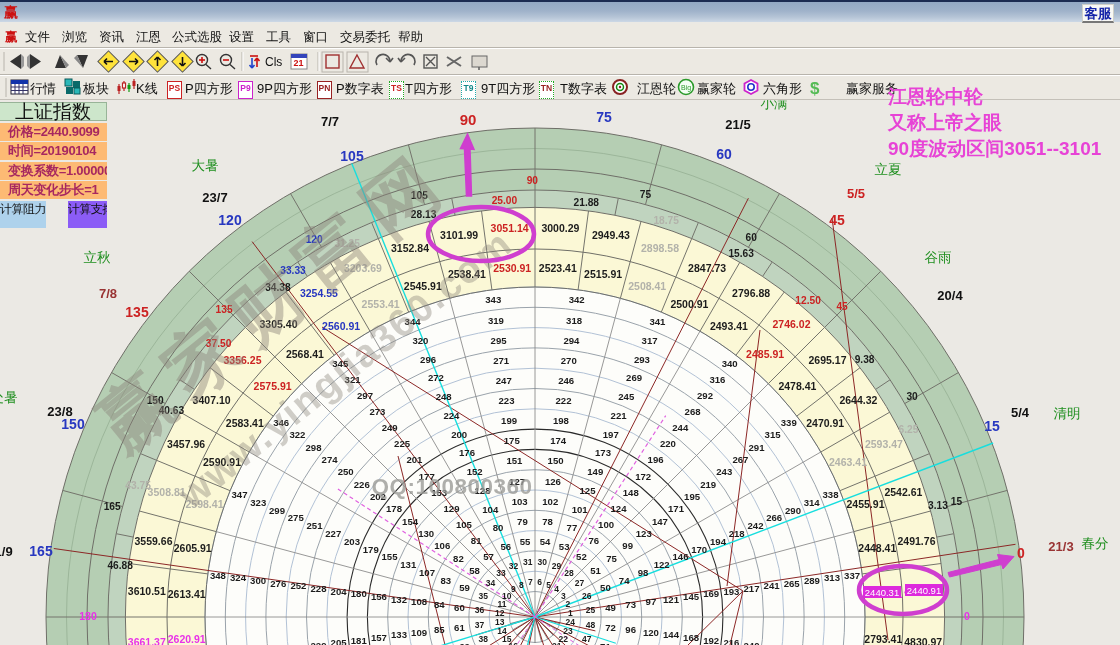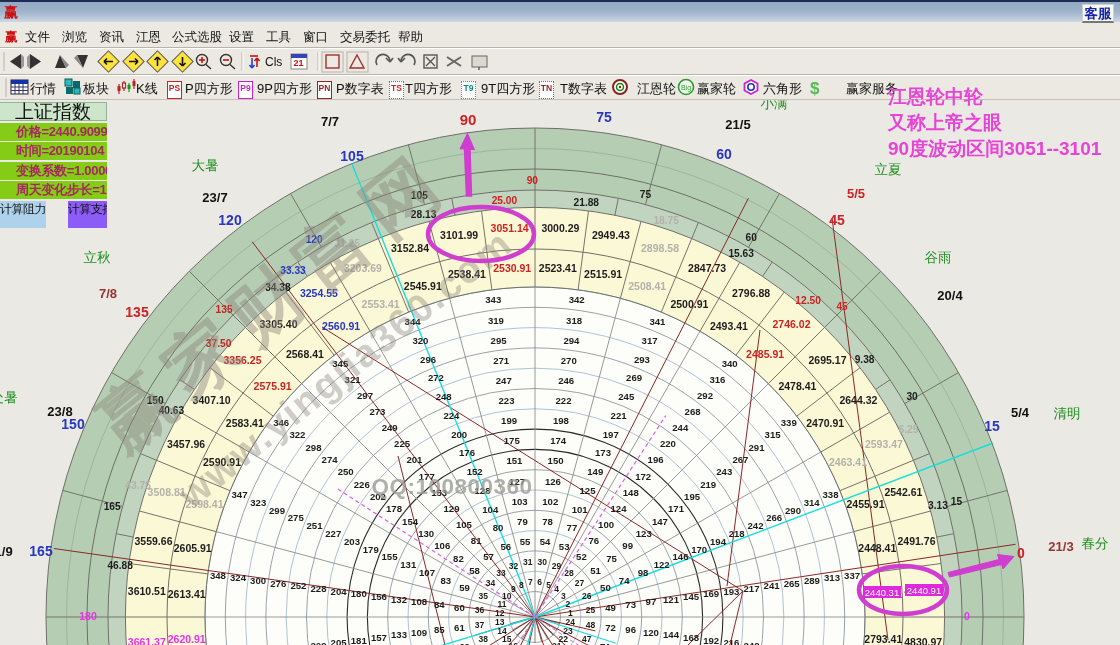--- a/index.html
+++ b/index.html
@@ -16,22 +16,22 @@
 .tb1 { position:absolute; left:0; top:48px; width:1120px; height:26px; background:#ece9e2;
   border-top:1px solid #fff; box-shadow:0 -1px 0 #b8b4ac;text-decoration:underline; }
 .tb2 { position:absolute; left:0; top:75px; width:1120px; height:25px; background:#ece9e2;
   border-top:1px solid #fff; box-shadow:0 -1px 0 #b8b4ac; border-bottom:1px solid #c4c0b8; }
 .tb2 span.lab { position:absolute; top:4px; font-size:13px; color:#111; }
 .tb2 .ibox { position:absolute; top:5px; width:15px; height:18px; font-size:8.5px; font-weight:bold;
   text-align:center; line-height:12px; background:#fff; }
 .panel { position:absolute; left:0; top:102px; width:107px; }
 .p-head { height:19px; background:#cde6cb; border:1px solid #98b498; border-left:none; font-size:19px;
   color:#111; text-align:center; line-height:17px; }
-.p-row { height:18px; margin-top:1.5px; background:#84cc16; font-size:13px; color:#a72860;
-  font-weight:bold; line-height:18px; padding-left:16px; white-space:nowrap; overflow:hidden; letter-spacing:-0.3px; }
+.p-row { height:18px; margin-top:1.5px; background:#fdba74; font-size:13px; color:#a72860;
+  font-weight:bold; line-height:18px; padding-left:8px; white-space:nowrap; overflow:hidden; letter-spacing:-0.3px; }
 .p-btns { margin-top:1.5px; height:27px; display:flex;gap:21px; }
 .p-btns div { font-size:12px; color:#111; text-align:center; line-height:16px; letter-spacing:-0.5px; white-space:nowrap; overflow:hidden; }
 .pink { position:absolute; font-size:19px; color:#e743d6; font-weight:700; white-space:nowrap; }
 </style></head>
 <body>
 <svg width="1120" height="645" viewBox="0 0 1120 645" style="position:absolute;left:0;top:0" font-family="&quot;Liberation Sans&quot;,sans-serif">
     <rect x="0" y="0" width="1120" height="645" fill="#ebe9e4"></rect>
 <path d="M 46.0 617.0 A 489.0 489.0 0 1 1 1024.0 617.0 L 962.0 617.0 A 427.0 427.0 0 1 0 108.0 617.0 Z" fill="#b5ceb3" transform="rotate(180 535.0 617.0)"></path>
 <path d="M 46.0 617.0 A 489.0 489.0 0 1 1 1024.0 617.0 L 962.0 617.0 A 427.0 427.0 0 1 0 108.0 617.0 Z" fill="#b5ceb3"></path>
 <path d="M 108.0 617.0 A 427.0 427.0 0 1 1 962.0 617.0 L 944.6 617.0 A 409.6 409.6 0 1 0 125.4 617.0 Z" fill="#c0d4bf" transform="rotate(180 535.0 617.0)"></path>

